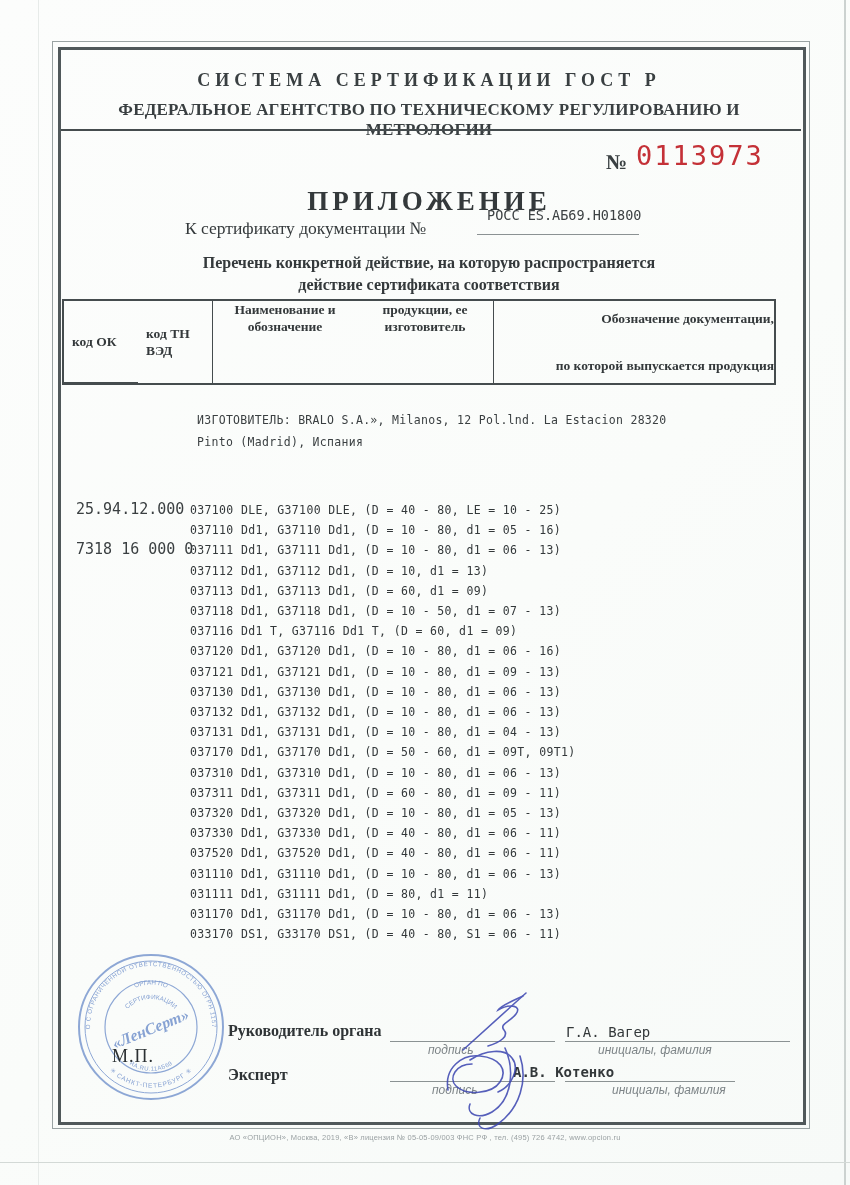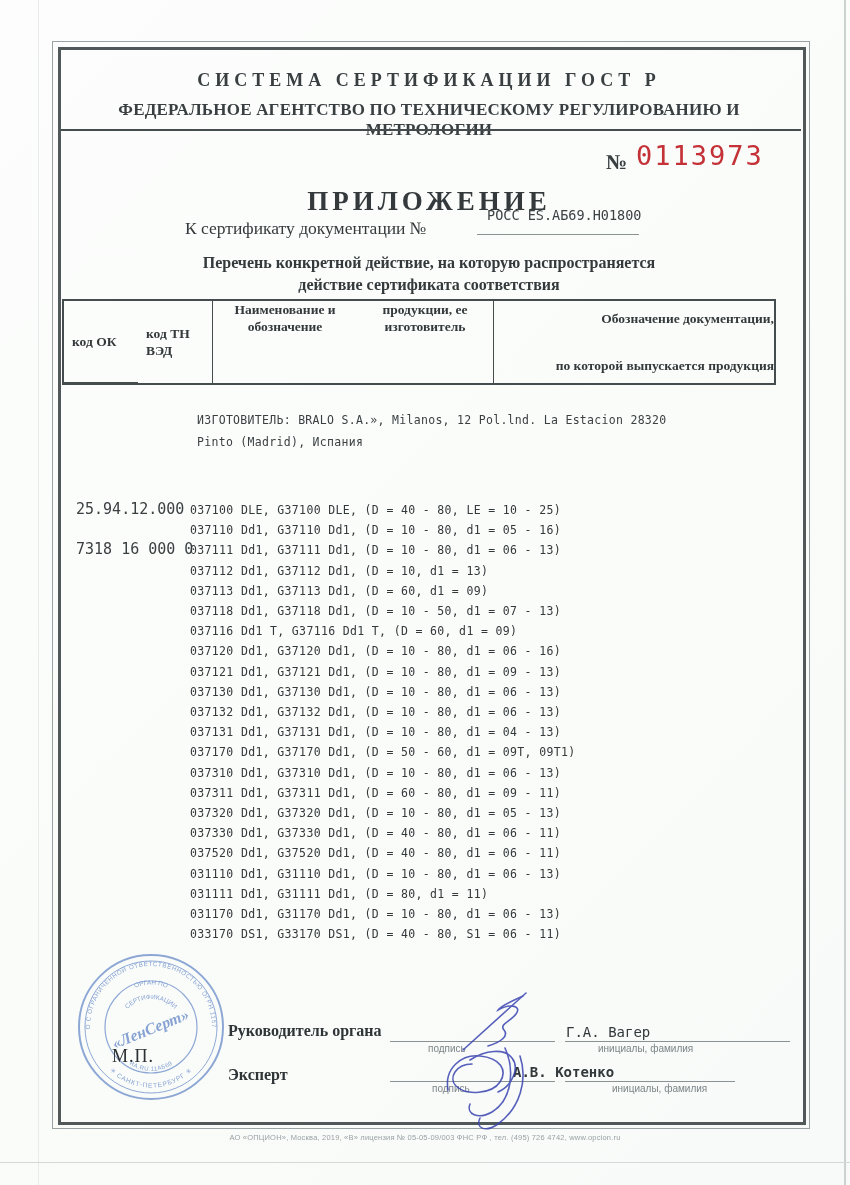--- a/index.html
+++ b/index.html
@@ -38,21 +38,21 @@
   .code-tnved{left:76px;top:540px;font-size:15px;color:#3a3f41;}
   .products{left:190px;top:500px;margin:0;font-family:"DejaVu Sans Mono", monospace;font-size:11.5px;line-height:20.2px;color:#33383a;letter-spacing:0.35px;white-space:pre;}
   .stamp-box{left:76px;top:952px;width:150px;height:150px;}
   .mp-mark{left:112px;top:1036px;font-size:18px;letter-spacing:1px;color:#2b3032;margin-top:10px;}
   .sig-label-head{left:228px;top:1022px;font-size:16px;font-weight:bold;color:#2f3436;}
   .sig-label-expert{left:228px;top:1066px;font-size:16px;font-weight:bold;color:#2f3436;}
   .sig-line-1{left:390px;top:1041px;width:165px;height:1px;background:#8b9293;}
   .sig-line-2{left:390px;top:1081px;width:165px;height:1px;background:#8b9293;}
   .name-line-1{left:565px;top:1041px;width:225px;height:1px;background:#8b9293;}
   .name-line-2{left:565px;top:1081px;width:170px;height:1px;background:#8b9293;}
-  .caption{font-family:"Liberation Sans", sans-serif;font-size:10px;color:#7d8487;}
+  .caption{font-family:"Liberation Sans", sans-serif;font-size:12px;color:#7d8487;font-style:italic;}
   .cap-sign-1{left:428px;top:1043px;}
   .cap-sign-2{left:432px;top:1083px;}
   .cap-name-1{left:598px;top:1043px;}
   .cap-name-2{left:612px;top:1083px;}
   .sig-name-1{left:530px;top:1024px;font-size:14px;color:#33383a;margin-left:36px;}
   .sig-name-2{left:513px;top:1064px;font-size:14px;color:#33383a;font-weight:bold;}
   .ink{left:400px;top:980px;width:220px;height:170px;}
   .footer-imprint{left:0;top:1133px;width:850px;text-align:center;font-family:"Liberation Sans", sans-serif;font-size:7.5px;color:#9aa1a3;letter-spacing:0.2px;}
 </style>
 </head>

